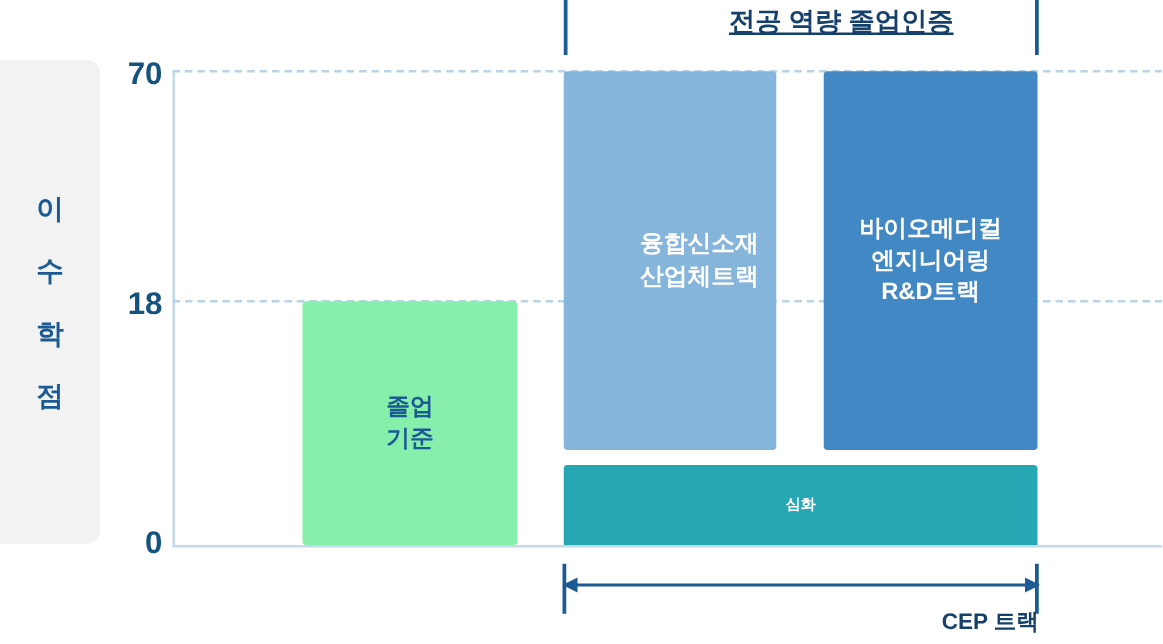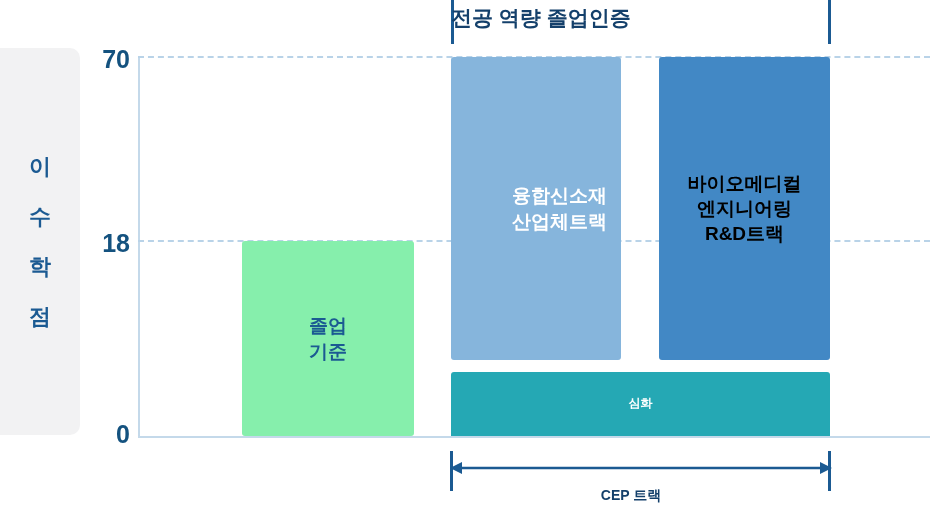--- a/index.html
+++ b/index.html
@@ -126,21 +126,21 @@
   }
   .bar-track1 .bar-label { color: #ffffff; }
 
   .bar-track2 {
     left: 659px;
     top: 57px;
     width: 171px;
     height: 303px;
     background: #4288c5;
   }
-  .bar-track2 .bar-label { color: #000000; }
+  .bar-track2 .bar-label { color: #ffffff; }
 
   .bar-deep {
     left: 451px;
     top: 372px;
     width: 379px;
     height: 64px;
     background: #25a8b4;
     border-radius: 3px 3px 0 0;
   }
   .bar-deep .bar-label { color: #ffffff; font-size: 12px; }
@@ -154,24 +154,26 @@
     background: #1b5a92;
   }
   .bracket-tick.left  { left: 451px; }
   .bracket-tick.right { left: 828px; }
 
   .top-caption {
     position: absolute;
     left: 451px;
     top: 7px;
     width: 444px;
+    text-align: center;
     font-size: 21px;
     font-weight: bold;
     color: #14406b;
     line-height: 1;
+    text-decoration: underline;
   }
 
   
   .btick {
     position: absolute;
     top: 451px;
     width: 3px;
     height: 40px;
     background: #1b5a92;
   }
@@ -179,25 +181,25 @@
   .btick.right { left: 828px; }
 
   .arrow-svg {
     position: absolute;
     left: 444px;
     top: 458px;
   }
 
   .bottom-caption {
     position: absolute;
-    left: 441px;
+    left: 451px;
     top: 488px;
     width: 380px;
-    text-align: center;
-    font-size: 14px;
+    text-align: right;
+    font-size: 18px;
     font-weight: bold;
     color: #14406b;
     line-height: 1;
   }
 </style>
 </head>
 <body>
 
 <div id="stage">
 

